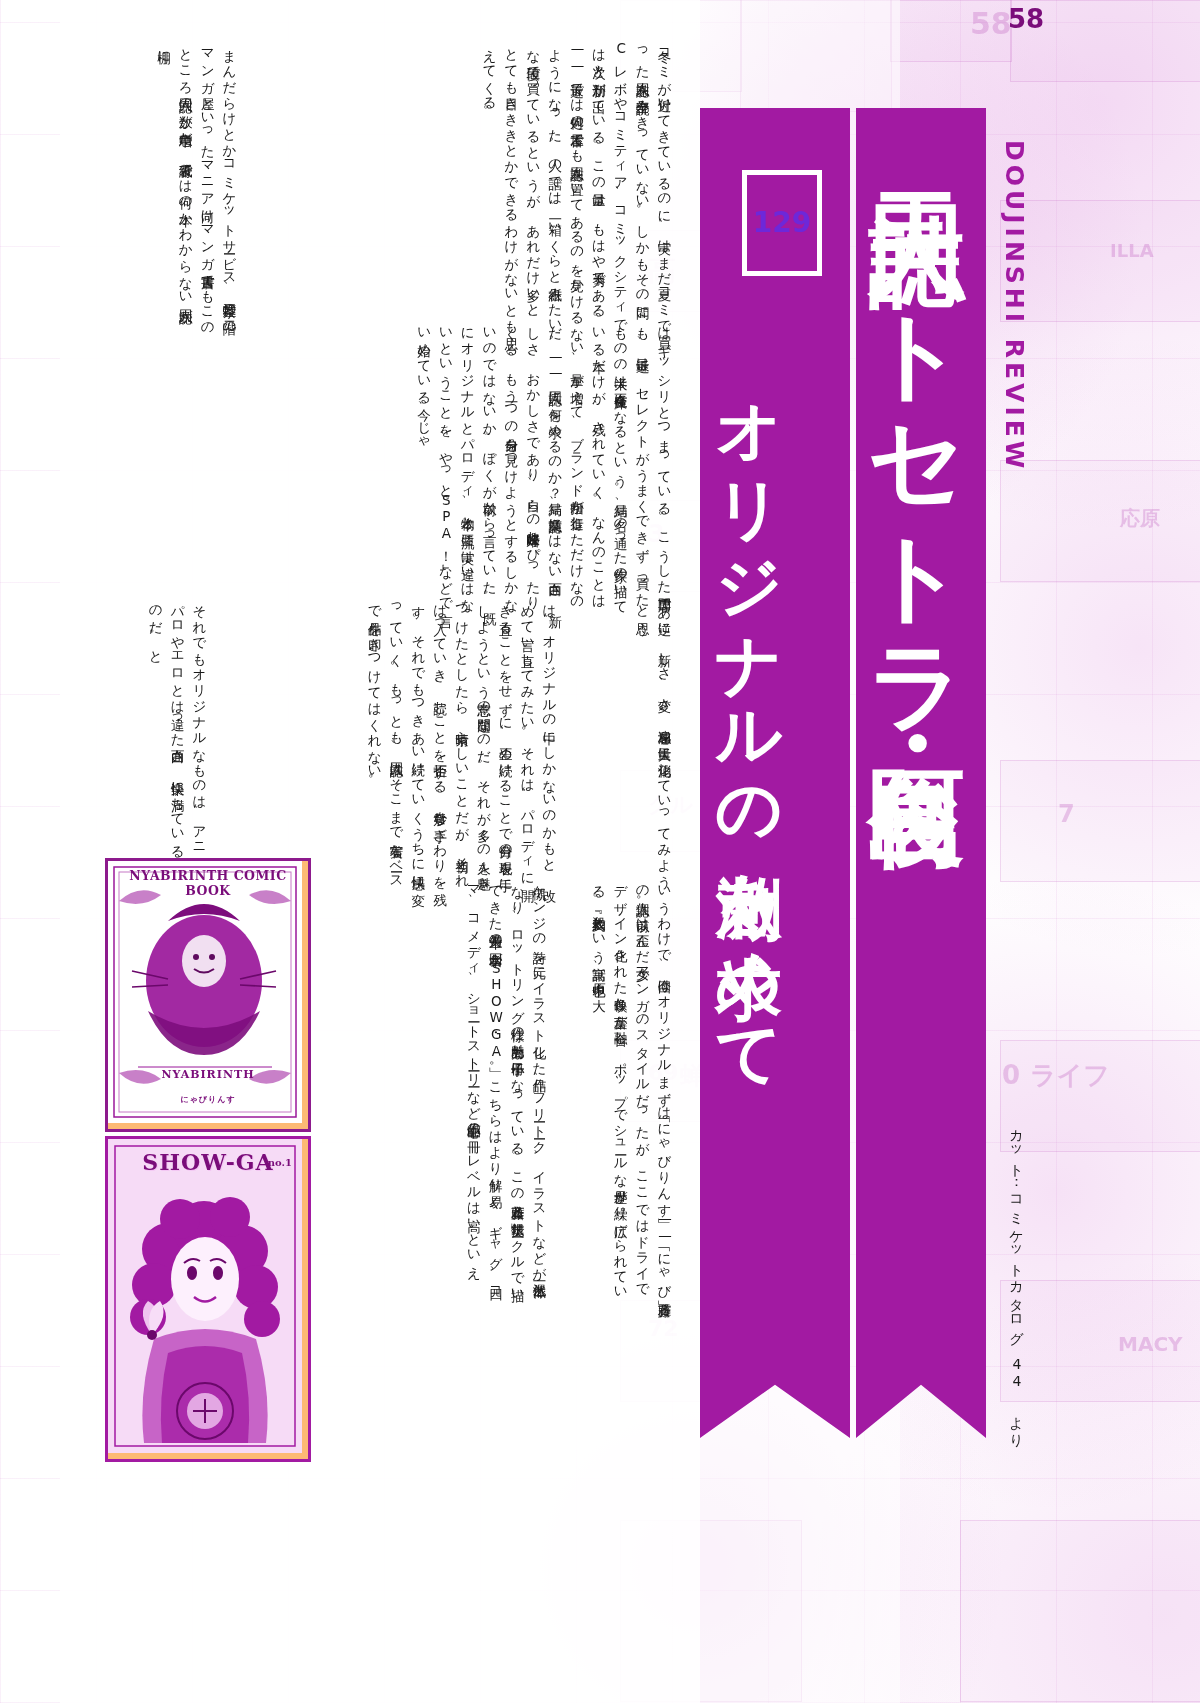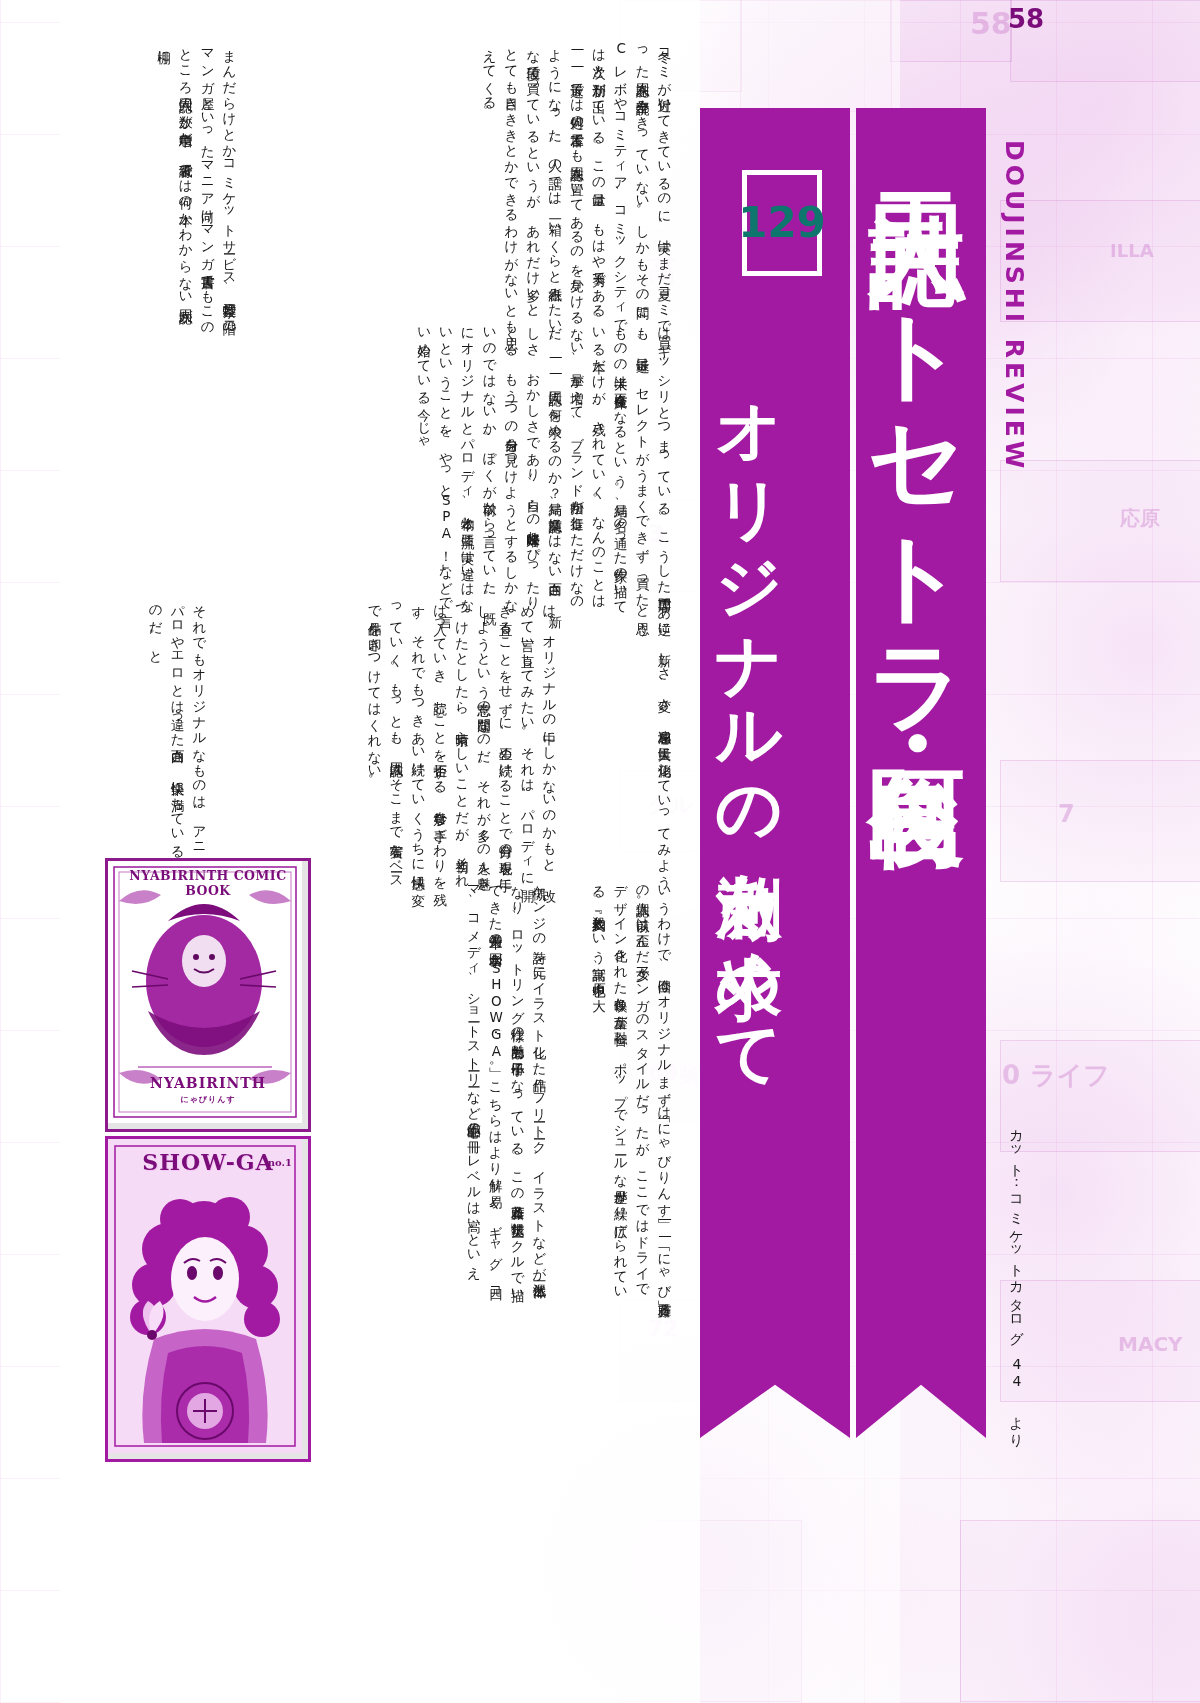--- a/index.html
+++ b/index.html
@@ -93,22 +93,22 @@
 
   
   #issue-box{
     position:absolute;left:742px;top:170px;
     width:70px;height:96px;
     border:5px solid #fff;
     z-index:5;
     display:flex;align-items:center;justify-content:center;
   }
   #issue-box span{
-    color:#0f766e;font-family:"DejaVu Sans", sans-serif;
-    font-weight:bold;font-size:42px;line-height:1;
+    color:#6d28d9;font-family:"DejaVu Sans", sans-serif;
+    font-weight:bold;font-size:28px;line-height:1;
   }
 
   
   #kicker{
     position:absolute;left:1000px;top:140px;
     color:#a21aa2;
     font-family:"DejaVu Sans", sans-serif;
     font-weight:bold;font-size:25px;letter-spacing:4px;
     writing-mode:vertical-rl;
     z-index:5;
@@ -119,32 +119,32 @@
     position:absolute;left:1008px;top:1120px;
     writing-mode:vertical-rl;text-orientation:upright;
     font-family:"DejaVu Sans", sans-serif;
     font-size:14px;letter-spacing:1px;
     color:#1a1a1a;z-index:5;
   }
 
   
   .art{
     position:absolute;z-index:4;
-    background:#e5e5e5;
+    background:#fdba74;
   }
   #art1{left:105px;top:858px;width:200px;height:268px;border:3px solid #8d1a8d;}
   #art2{left:105px;top:1136px;width:200px;height:320px;border:3px solid #a21aa2;}
 
   .art .cap{
     position:absolute;left:0;right:0;text-align:center;
     font-family:"DejaVu Serif", serif;font-weight:bold;
     color:#7a0d7a;
   }
   #art1 .cap-top{top:7px;font-size:12.5px;letter-spacing:.5px;}
-  #art1 .cap-bot{bottom:38px;font-size:14px;letter-spacing:1px;text-align:center;}
+  #art1 .cap-bot{bottom:48px;font-size:11px;letter-spacing:1px;text-align:center;}
   #art1 .cap-bot2{bottom:24px;font-size:8px;letter-spacing:1px;margin-top:48px;}
   #art2 .cap-top{top:10px;font-size:22px;letter-spacing:1px;text-shadow:1px 1px 0 #f3c7f3;}
   #art2 .cap-no{top:18px;right:16px;left:auto;font-size:10px;}
 </style>
 </head>
 <body>
 
 <div id="bg">
   <div class="cell" style="left:620px;top:0;width:120px;height:90px;"></div>
   <div class="cell" style="left:740px;top:0;width:150px;height:110px;"></div>

